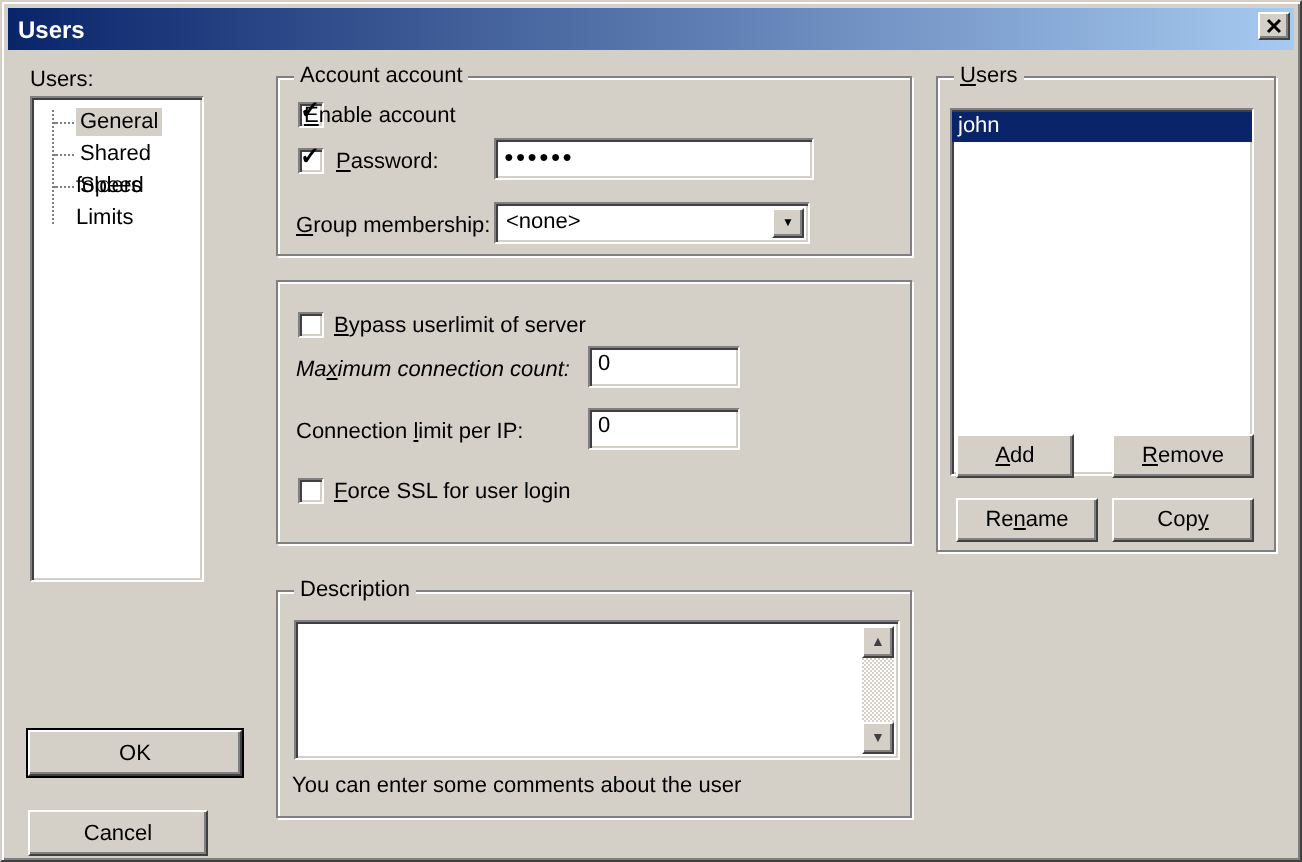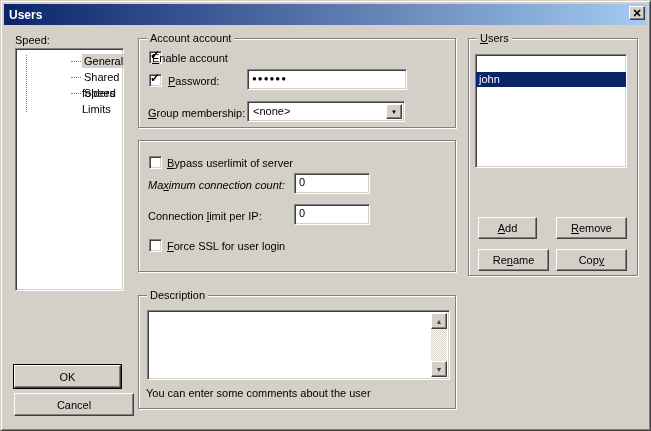--- a/index.html
+++ b/index.html
@@ -46,28 +46,28 @@
   .pwd-field { font-size:8px; letter-spacing:1px; line-height:18px; }
 
   .combo { position:absolute; }
   .combo-value { position:absolute; left:2px; top:2px; right:18px; bottom:2px;
     padding-left:3px; line-height:15px; background:#fff; }
   .combo-btn { position:absolute; top:2px; right:2px; bottom:2px; width:16px;
     background:#d4d0c8; border:1px solid; border-color:#fff #404040 #404040 #fff;
     box-shadow: inset -1px -1px 0 #808080;
     display:flex; align-items:center; justify-content:center; font-size:6px; }
 
-  .tree { position:absolute; left:14px; top:47px; width:109px; height:243px; padding-top:4px;padding-left:44px; }
+  .tree { position:absolute; left:14px; top:47px; width:87px; height:243px; padding-top:4px; }
   .tree .vline { position:absolute; left:10px; top:6px; height:57px; border-left:1px dotted #808080; }
   .tree-item { position:relative; height:16px; line-height:16px; padding-left:22px; cursor:default; }
   .tree-item::before { content:""; position:absolute; left:11px; top:8px; width:10px; border-top:1px dotted #808080; }
   .tree-item .ilbl { padding:1px 2px; }
   .tree-item.selected .ilbl { background:#d4d0c8; }
 
-  .userlist { position:absolute; left:6px; top:15px; width:152px; height:114px; padding-top:17px; }
+  .userlist { position:absolute; left:6px; top:15px; width:152px; height:184px; padding-top:1px; }
   .user-row { height:15px; line-height:15px; padding-left:3px; }
   .user-row.selected { background:#0a246a; color:#fff; }
 
   .textarea { position:absolute; left:8px; top:14px; width:303px; height:70px; }
   .vscroll { position:absolute; top:2px; right:2px; bottom:2px; width:16px;
     background-color:#d4d0c8;
     background-image:
       linear-gradient(45deg,#fff 25%,transparent 25%,transparent 75%,#fff 75%),
       linear-gradient(45deg,#fff 25%,transparent 25%,transparent 75%,#fff 75%);
     background-size:2px 2px; background-position:0 0,1px 1px; }
@@ -82,39 +82,39 @@
 
 <div class="frame">
 
   <div class="titlebar">
     <span class="title-text">Users</span>
     <div class="btn close-btn">
       <span>✕</span>
     </div>
   </div>
 
-  <span class="lbl" style="left:14px; top:32px;">Speed:</span>
+  <span class="lbl" style="left:14px; top:32px;">Users:</span>
 
   <div class="tree sunken">
     <div class="vline"></div>
     <div class="tree-item selected">
       <span class="ilbl">General</span>
     </div>
     <div class="tree-item">
       <span class="ilbl">Shared folders</span>
     </div>
     <div class="tree-item">
       <span class="ilbl">Speed Limits</span>
     </div>
   </div>
 
   <div class="btn default" style="left:13px; top:364px; width:107px; height:23px;">
     <span>OK</span>
   </div>
-  <div class="btn" style="left:13px; top:392px; width:120px; height:23px;">
+  <div class="btn" style="left:13px; top:404px; width:90px; height:23px;">
     <span>Cancel</span>
   </div>
 
   <div class="group" style="left:137px; top:37px; width:318px; height:90px;">
     <span class="group-title">Account account</span>
 
     <div class="cb checked" style="left:10px; top:12px;">
       <span class="check">✓</span>
     </div>
     <span class="lbl" style="left:13px; top:12px;text-align:right;"><span class="mn">E</span>nable account</span>

